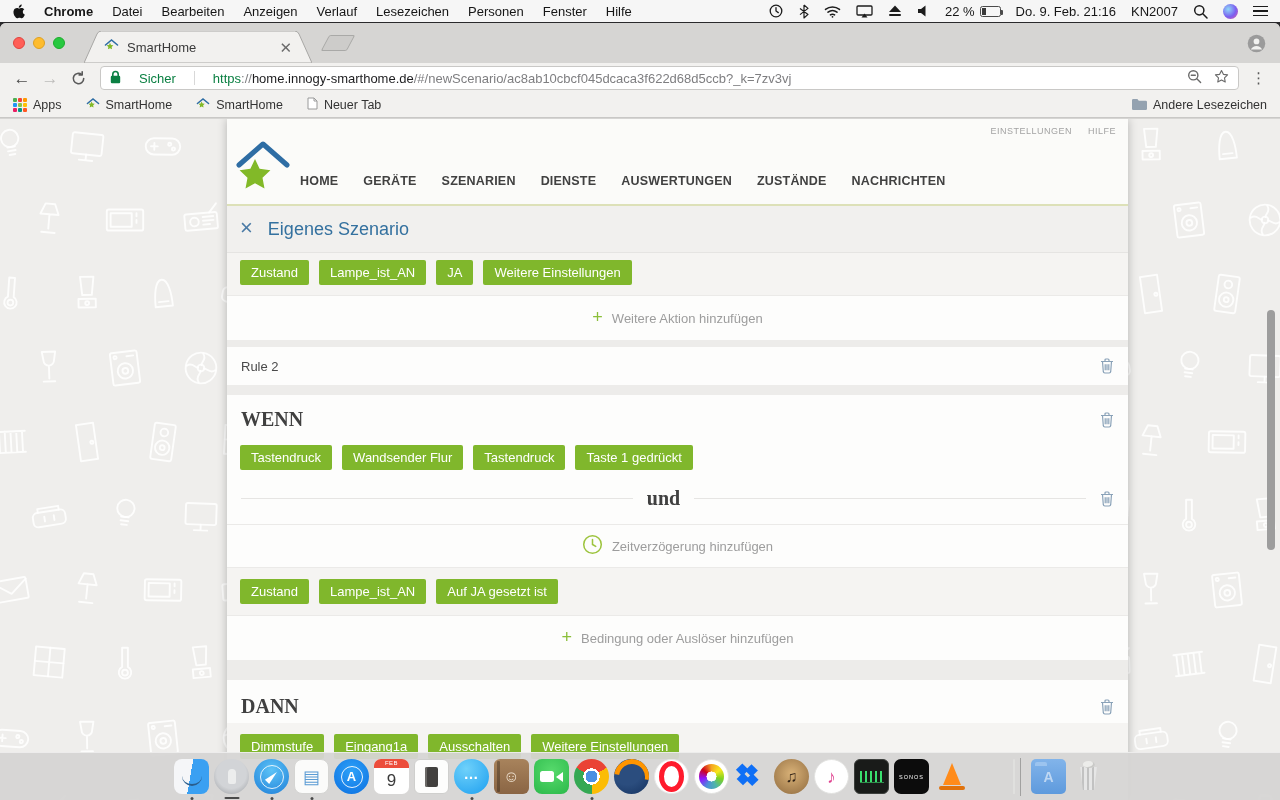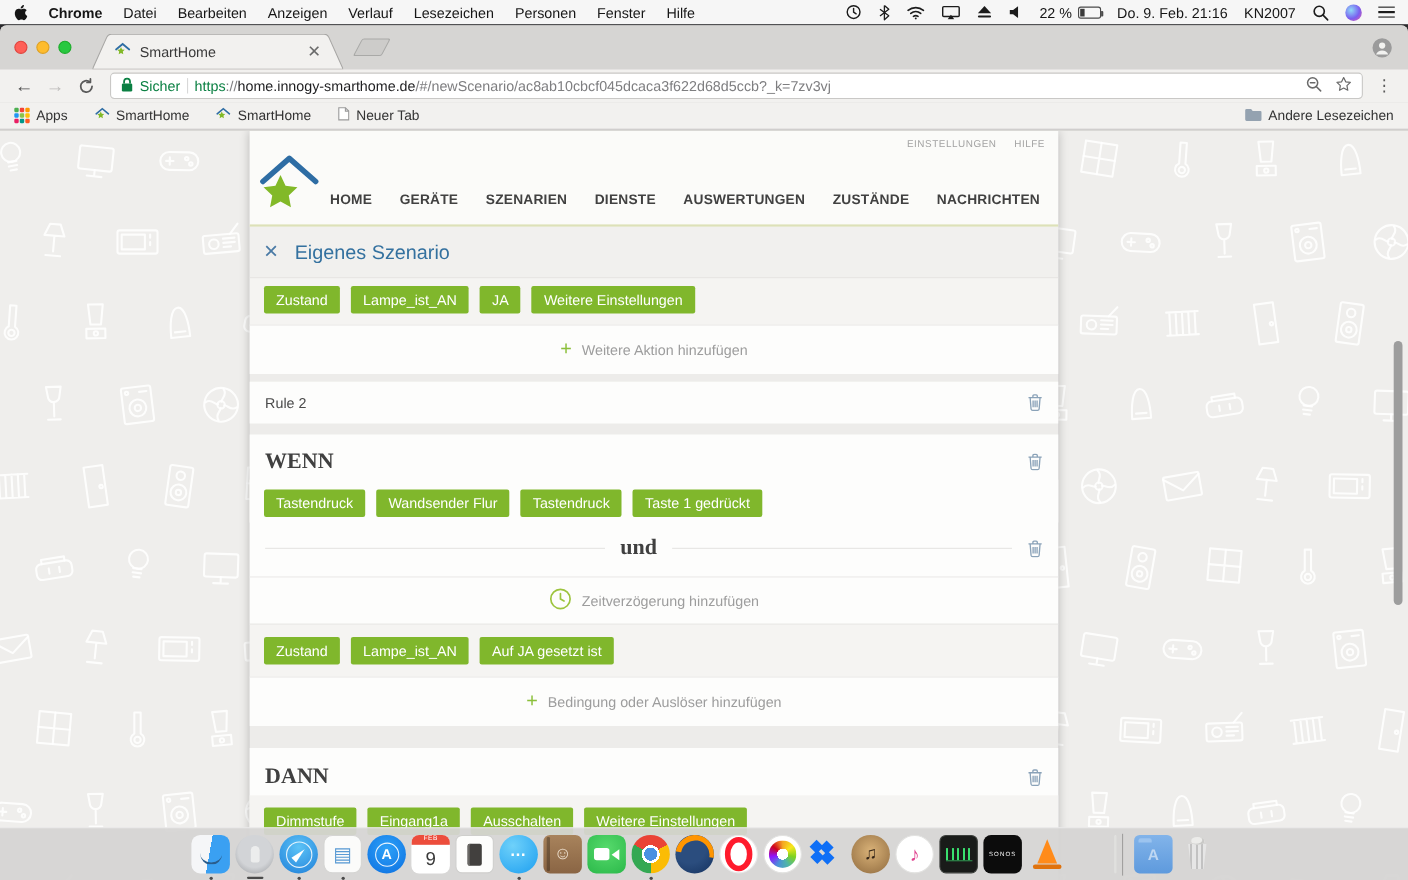--- a/index.html
+++ b/index.html
@@ -39,21 +39,21 @@
   .tab-close { color:#6b6b6b; font-size:15px; line-height:1; }
   .newtab-btn { position:absolute; left:325px; top:12px; width:26px; height:16px;
     background:#cdccca; border:1px solid #a9a9a7; transform:skewX(-28deg); border-radius:2px; }
   .profile-btn { position:absolute; right:14px; top:11px; }
 
   .toolbar { height:30px; background:#f2f1ef; display:flex; align-items:center; padding:0 10px; gap:4px; }
   .navbtn { width:24px; text-align:center; font-size:17px; line-height:1; color:#4c4c4c; }
   .navbtn.fwd { color:#bdbcba; }
   .navbtn svg { display:block; margin:0 auto; }
   .omnibox { flex:1; height:24px; margin-left:6px; background:#fff; border:1px solid #c9c8c6;
-    border-radius:4px; display:flex; align-items:center; padding:0 9px; font-size:13px; gap:6px; }
+    border-radius:4px; display:flex; align-items:center; padding:0 9px; font-size:13px; gap:18px; }
   .sec-label { color:#0b8043; }
   .omni-sep { width:1px; height:14px; background:#d8d8d8; }
   .url { white-space:nowrap; overflow:hidden; flex:1; }
   .url .scheme { color:#0b8043; }
   .url .host { color:#1d1d1f; }
   .url .path { color:#7e7e80; }
   .omni-icons { display:flex; align-items:center; gap:12px; padding-left:8px; }
   .menu3 { font-size:15px; color:#5a5a5a; padding:0 4px 0 8px; }
 
   .bookmarksbar { height:25px; background:#f2f1ef; border-bottom:1px solid #c9c8c6;
@@ -61,21 +61,21 @@
   .bm { display:flex; align-items:center; gap:6px; margin-right:16px; white-space:nowrap; }
   .appsgrid { display:grid; grid-template-columns:repeat(3,4px); grid-gap:1px; }
   .appsgrid i { width:4px; height:4px; border-radius:1px; }
   .bm-right { margin-left:auto; display:flex; align-items:center; gap:6px; }
 
   
   .viewport { position:absolute; top:96px; left:0; right:0; bottom:0; background:#efeeec; overflow:hidden; }
   .pattern { position:absolute; inset:0; }
   .pattern svg { position:absolute; }
 
-  .content { position:absolute; left:227px; top:0; width:735px; bottom:0; background:#edecea;
+  .content { position:absolute; left:227px; top:0; width:901px; bottom:0; background:#edecea;
     box-shadow:0 0 9px rgba(0,0,0,.25); }
 
   .site-header { height:87px; background:#fbfbf9; border-bottom:2px solid #dde1b8; position:relative; }
   .util { position:absolute; top:7px; right:12px; display:flex; gap:16px;
     font-size:9px; color:#a3a3a3; letter-spacing:.5px; }
   .logo { position:absolute; left:6px; top:16px; }
   .mainnav { position:absolute; left:73px; bottom:16px; display:flex; gap:25px; }
   .mainnav span { font-size:12.5px; font-weight:700; color:#414141; letter-spacing:.2px; white-space:nowrap; }
 
   .scen-head { height:47px; background:#f1f0ee; border-bottom:1px solid #e5e4e2;

